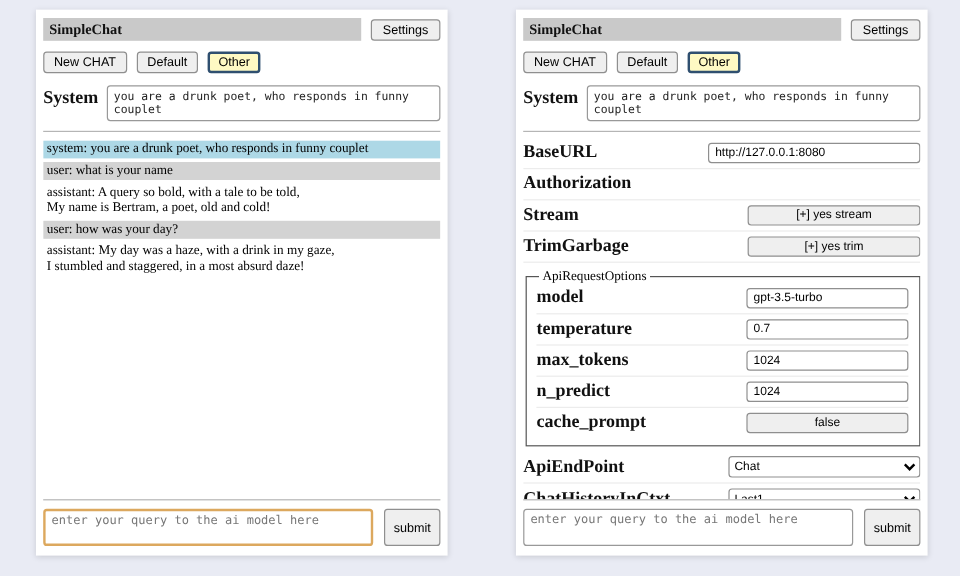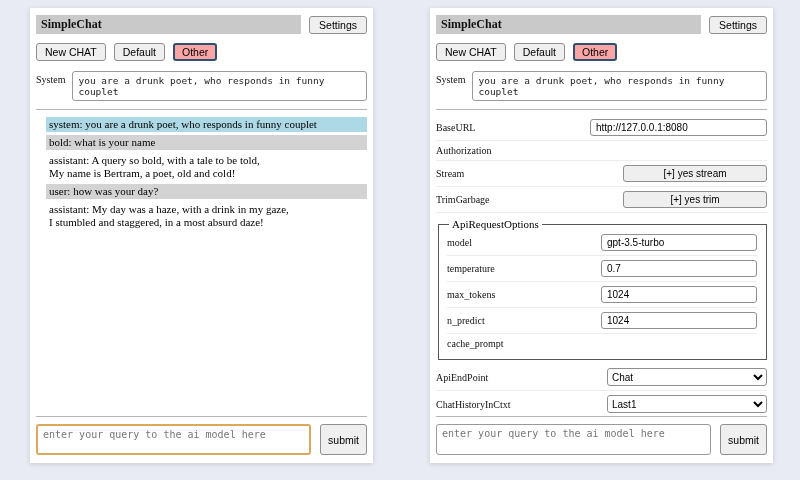--- a/index.html
+++ b/index.html
@@ -22,36 +22,36 @@
     font-weight:bold; font-size:12px; color:#111;
   }
   button {
     font-family:"Liberation Sans", sans-serif; font-size:10.5px; color:#000;
     background:#efefef; border:1px solid #8f8f8f; border-radius:3px;
     padding:2px 8px; cursor:pointer; white-space:nowrap;
   }
   .settings-btn { padding:2px 9px; }
 
   .session-row { display:flex; gap:8px; margin:9px 0 7px; }
-  .session-btn.selected { background:#fca5a5; border:2px solid #2f4f6f; padding:1px 7px; }
+  .session-btn.selected { background:#fef9c3; border:2px solid #2f4f6f; padding:1px 7px; }
 
   .system-row { display:flex; align-items:flex-start; gap:7px; margin:3px 0 6px; }
-  .label { font-size:10px; color:#111; padding-top:3px; }
+  .label { font-size:15px; color:#111; padding-top:3px;font-weight:bold; }
   textarea {
     font-family:"DejaVu Sans Mono", monospace; font-size:9.5px; color:#222;
     border:1px solid #999; border-radius:3px; resize:none; outline:none;
     padding:3px 5px; background:#fff;
   }
   textarea::placeholder { color:#777; }
   .system-ta { flex:1; height:30px; }
 
   hr.sep { border:none; border-top:1px solid #b5b5b5; margin:2px 0; }
 
   
-  .chat-area { flex:1; margin-top:5px; overflow:hidden;margin-left:10px; }
+  .chat-area { flex:1; margin-top:5px; overflow:hidden; }
   .msg {
     font-size:11px; line-height:13px; padding:1px 3px; margin-bottom:3px;
     white-space:pre-line; color:#000;
   }
   .msg.system { background:#add8e6; }
   .msg.user   { background:#d3d3d3; }
   .msg.assistant { background:#fff; }
 
   
   .settings-area { flex:1; margin-top:4px; overflow:hidden; }
@@ -68,21 +68,21 @@
   .ctl-input::placeholder { color:#8a8a8a; }
   .ctl-btn { width:144px; text-align:center; padding:2px 0; font-size:10px; }
   .ctl-select {
     width:160px; height:18px; font-family:"Liberation Sans", sans-serif;
     font-size:10px; border:1px solid #8f8f8f; border-radius:3px; background:#fff;
   }
   fieldset.api-opts {
     border:1px solid #555; margin:5px 0 5px 2px; padding:1px 9px 5px 8px;
   }
   fieldset.api-opts legend { font-size:11px; padding:0 3px; margin-left:2px; }
-  .fs-input { width:156px;margin-left:31px; }
+  .fs-input { width:135px;margin-left:31px; }
   .fs-btn   { width:135px; }
 
   
   .query-bar { margin-top:auto; }
   .query-bar hr.q-sep { border:none; border-top:1px solid #b5b5b5; margin:0 0 7px; }
   .query-row { display:flex; gap:9px; align-items:stretch; }
   .query-ta { flex:1; height:31px; font-size:10px; }
   .query-ta.focused { border:2px solid #dca85e; }
   .submit-btn { align-self:stretch; padding:2px 7px; }
 </style>
@@ -104,21 +104,21 @@
 
   <div class="system-row">
     <span class="label">System</span>
     <textarea class="system-ta" rows="2" style="">you are a drunk poet, who responds in funny couplet</textarea>
   </div>
 
   <hr class="sep">
 
   <div class="chat-area">
     <div class="msg system">system: you are a drunk poet, who responds in funny couplet</div>
-    <div class="msg user">bold: what is your name</div>
+    <div class="msg user">user: what is your name</div>
     <div class="msg assistant">assistant: A query so bold, with a tale to be told,
 My name is Bertram, a poet, old and cold!</div>
     <div class="msg user">user: how was your day?</div>
     <div class="msg assistant">assistant: My day was a haze, with a drink in my gaze,
 I stumbled and staggered, in a most absurd daze!</div>
   </div>
 
   <div class="query-bar">
     <hr class="q-sep">
     <div class="query-row">
@@ -187,20 +187,21 @@
         <input class="ctl-input fs-input" type="text" value="1024" style="">
       </div>
 
       <div class="srow">
         <span class="label">n_predict</span>
         <input class="ctl-input fs-input" type="text" value="1024" style="">
       </div>
 
       <div class="srow" style="border-bottom:none;">
         <span class="label">cache_prompt</span>
+        <button class="ctl-btn fs-btn">false</button>
       </div>
     </fieldset>
 
     <div class="srow">
       <span class="label">ApiEndPoint</span>
       <select class="ctl-select">
         <option>Chat</option>
       </select>
     </div>
 

